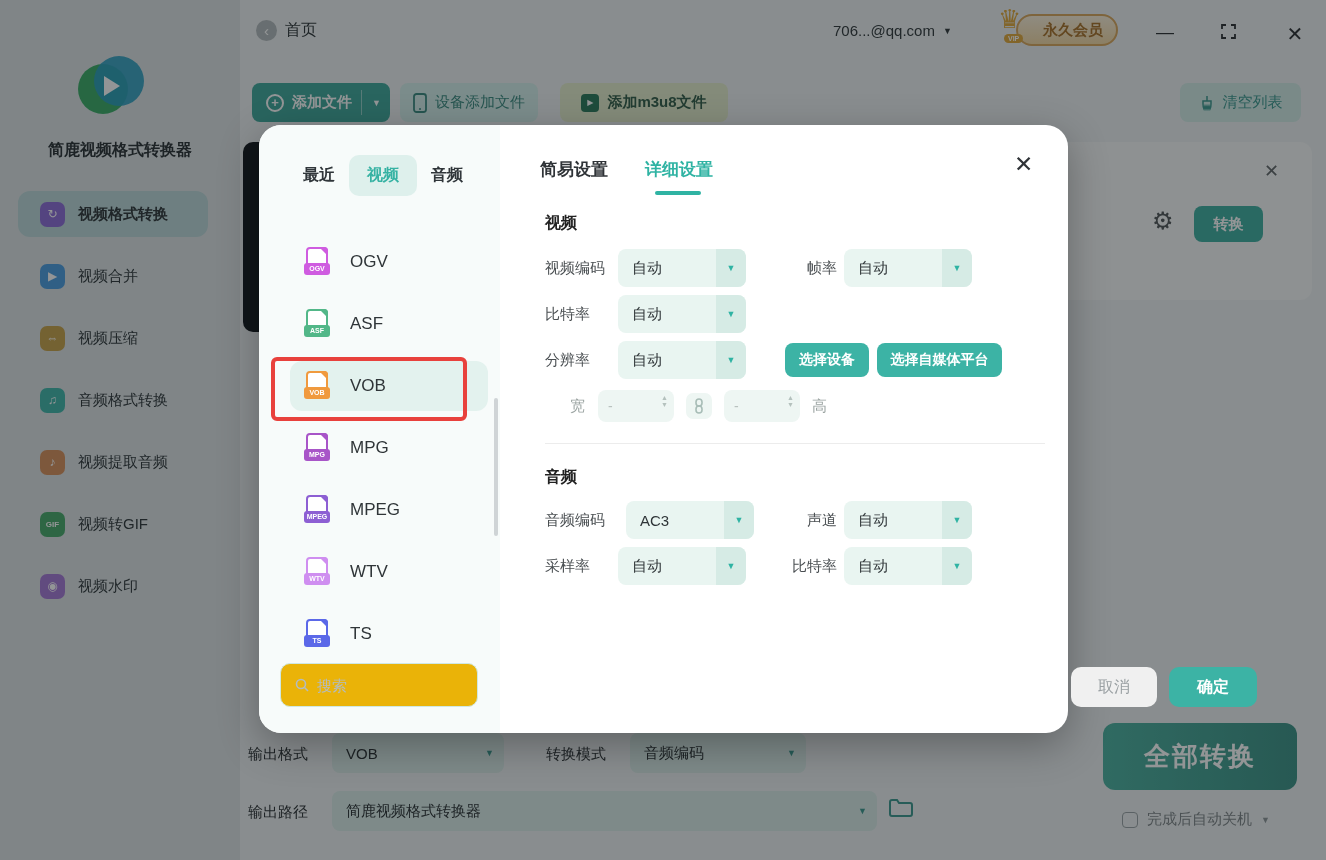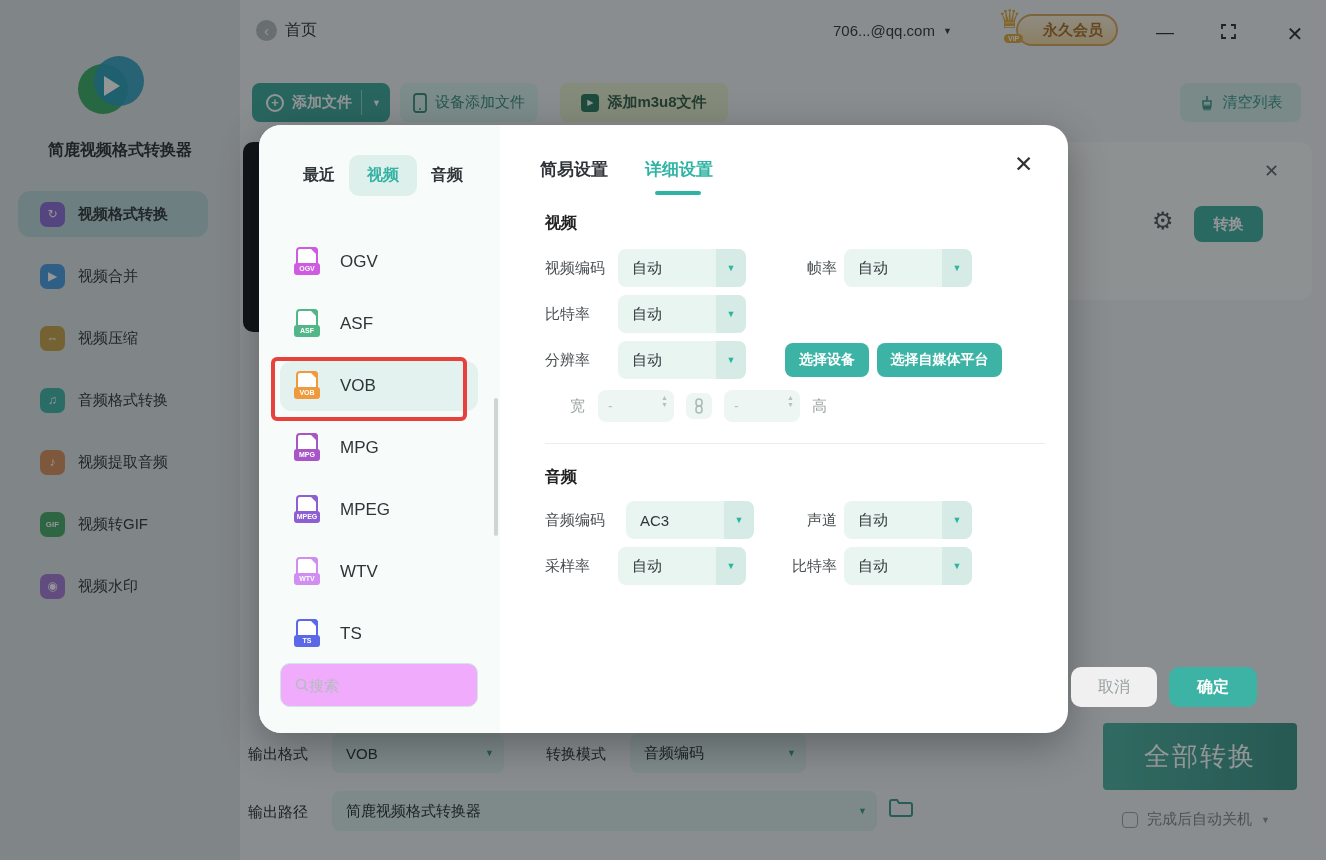--- a/index.html
+++ b/index.html
@@ -49,45 +49,45 @@
   .thumb { position:absolute; left:243px; top:142px; width:46px; height:190px; border-radius:10px; background:#161b21; }
   .file-card { position:absolute; left:300px; top:142px; width:1012px; height:158px; border-radius:12px; background:#f6f8f8; }
   .file-close { position:absolute; left:1264px; top:160px; font-size:18px; color:#64696c; }
   .file-gear { position:absolute; left:1152px; top:207px; font-size:24px; color:#54595c; }
   .btn-convert { position:absolute; left:1194px; top:206px; width:69px; height:36px; border-radius:8px; background:#43b0a3; color:#fff; font-size:15px; font-weight:bold; display:flex; align-items:center; justify-content:center; }
 
   .fld-label { position:absolute; font-size:15px; color:#2f3538; }
   .dd-base { position:absolute; height:40px; border-radius:8px; background:#d9ece8; display:flex; align-items:center; font-size:15px; color:#2f3538; padding-left:14px; }
   .dd-base .chev { position:absolute; right:10px; font-size:9px; color:#3f9a90; }
   .folder-ico { position:absolute; left:888px; top:797px; }
-  .btn-convert-all { position:absolute; left:1103px; top:723px; width:194px; height:67px; border-radius:4px; background:linear-gradient(90deg,#4fb3a2,#3f9488); color:#fff; font-size:26px; font-weight:normal; letter-spacing:2px; display:flex; align-items:center; justify-content:center; }
+  .btn-convert-all { position:absolute; left:1103px; top:723px; width:194px; height:67px; border-radius:12px; background:linear-gradient(90deg,#4fb3a2,#3f9488); color:#fff; font-size:26px; font-weight:bold; letter-spacing:2px; display:flex; align-items:center; justify-content:center; }
   .shutdown { position:absolute; left:1122px; top:810px; display:flex; align-items:center; gap:9px; font-size:15px; color:#7f8689; }
   .shutdown .box { width:16px; height:16px; border:1.5px solid #9aa3a6; border-radius:4px; background:transparent; }
   .shutdown .chev { font-size:9px; color:#8f989b; }
 
   
   .overlay { position:absolute; left:0; top:0; width:1326px; height:860px; background:rgba(10,14,16,0.44); z-index:10; }
 
   
   .modal { position:absolute; left:259px; top:125px; width:809px; height:608px; background:#fff; border-radius:22px; box-shadow:0 12px 40px rgba(0,0,0,.3); z-index:20; }
   .fmt-panel { position:absolute; left:0; top:0; width:241px; height:608px; background:#f7fbfa; border-radius:22px 0 0 22px; }
   .fmt-tabs { position:absolute; left:30px; top:30px; display:flex; align-items:center; }
   .ftab { font-size:16px; font-weight:bold; color:#30363a; padding:10px 14px; }
   .ftab.sel { background:#def0ec; color:#36b2a3; border-radius:10px; padding:10px 18px; }
-  .fmt-list { position:absolute; left:21px; top:112px; width:198px; }
+  .fmt-list { position:absolute; left:31px; top:112px; width:198px; }
   .fmt-row { position:relative; height:50px; margin-bottom:12px; display:flex; align-items:center; padding-left:14px; border-radius:12px; }
   .fmt-row.sel { background:#e3f2ee; }
   .fmt-name { font-size:17px; color:#2f3538; margin-left:20px; }
   .fmt-ico { position:relative; width:26px; height:30px; flex:none; }
   .fmt-doc { position:absolute; left:2px; top:0; width:22px; height:26px; border:2px solid currentColor; border-radius:4px; background:#fff; }
   .fmt-fold { position:absolute; right:2px; top:0; width:0; height:0; border-top:9px solid currentColor; border-left:9px solid transparent; border-radius:0 4px 0 0; }
   .fmt-band { position:absolute; left:0; bottom:2px; width:26px; height:12px; border-radius:3px; background:currentColor; }
   .fmt-band span { position:absolute; left:0; top:2px; width:26px; text-align:center; font-size:7px; font-weight:bold; color:#fff; }
   .fmt-scrollbar { position:absolute; left:235px; top:273px; width:4px; height:138px; border-radius:2px; background:#cfd4d6; }
-  .search-box { position:absolute; left:21px; top:538px; width:198px; height:44px; background:#f0abfc; border:1px solid #cfe8e3; border-radius:10px; display:flex; align-items:center; padding-left:14px; }
+  .search-box { position:absolute; left:21px; top:538px; width:198px; height:44px; background:#eab308; border:1px solid #cfe8e3; border-radius:10px; display:flex; align-items:center; padding-left:14px; gap:8px; }
   .search-box input { border:none; outline:none; width:140px; font-size:15px; color:#555; background:transparent; font-family:inherit; }
   .search-box input::placeholder { color:#b4bcbe; }
 
   .red-annotation { position:absolute; left:12px; top:232px; width:196px; height:64px; border:4px solid #e8413c; border-radius:6px; z-index:30; pointer-events:none; }
 
   .set-panel { position:absolute; left:241px; top:0; width:568px; height:608px; }
   .stab { position:absolute; top:33px; font-size:17px; font-weight:bold; }
   .stab-simple { left:40px; color:#2f3337;text-align:right; }
   .stab-detail { left:145px; color:#2fb3a3; }
   .stab-underline { position:absolute; left:155px; top:66px; width:46px; height:4px; border-radius:2px; background:#2fb3a3; }

